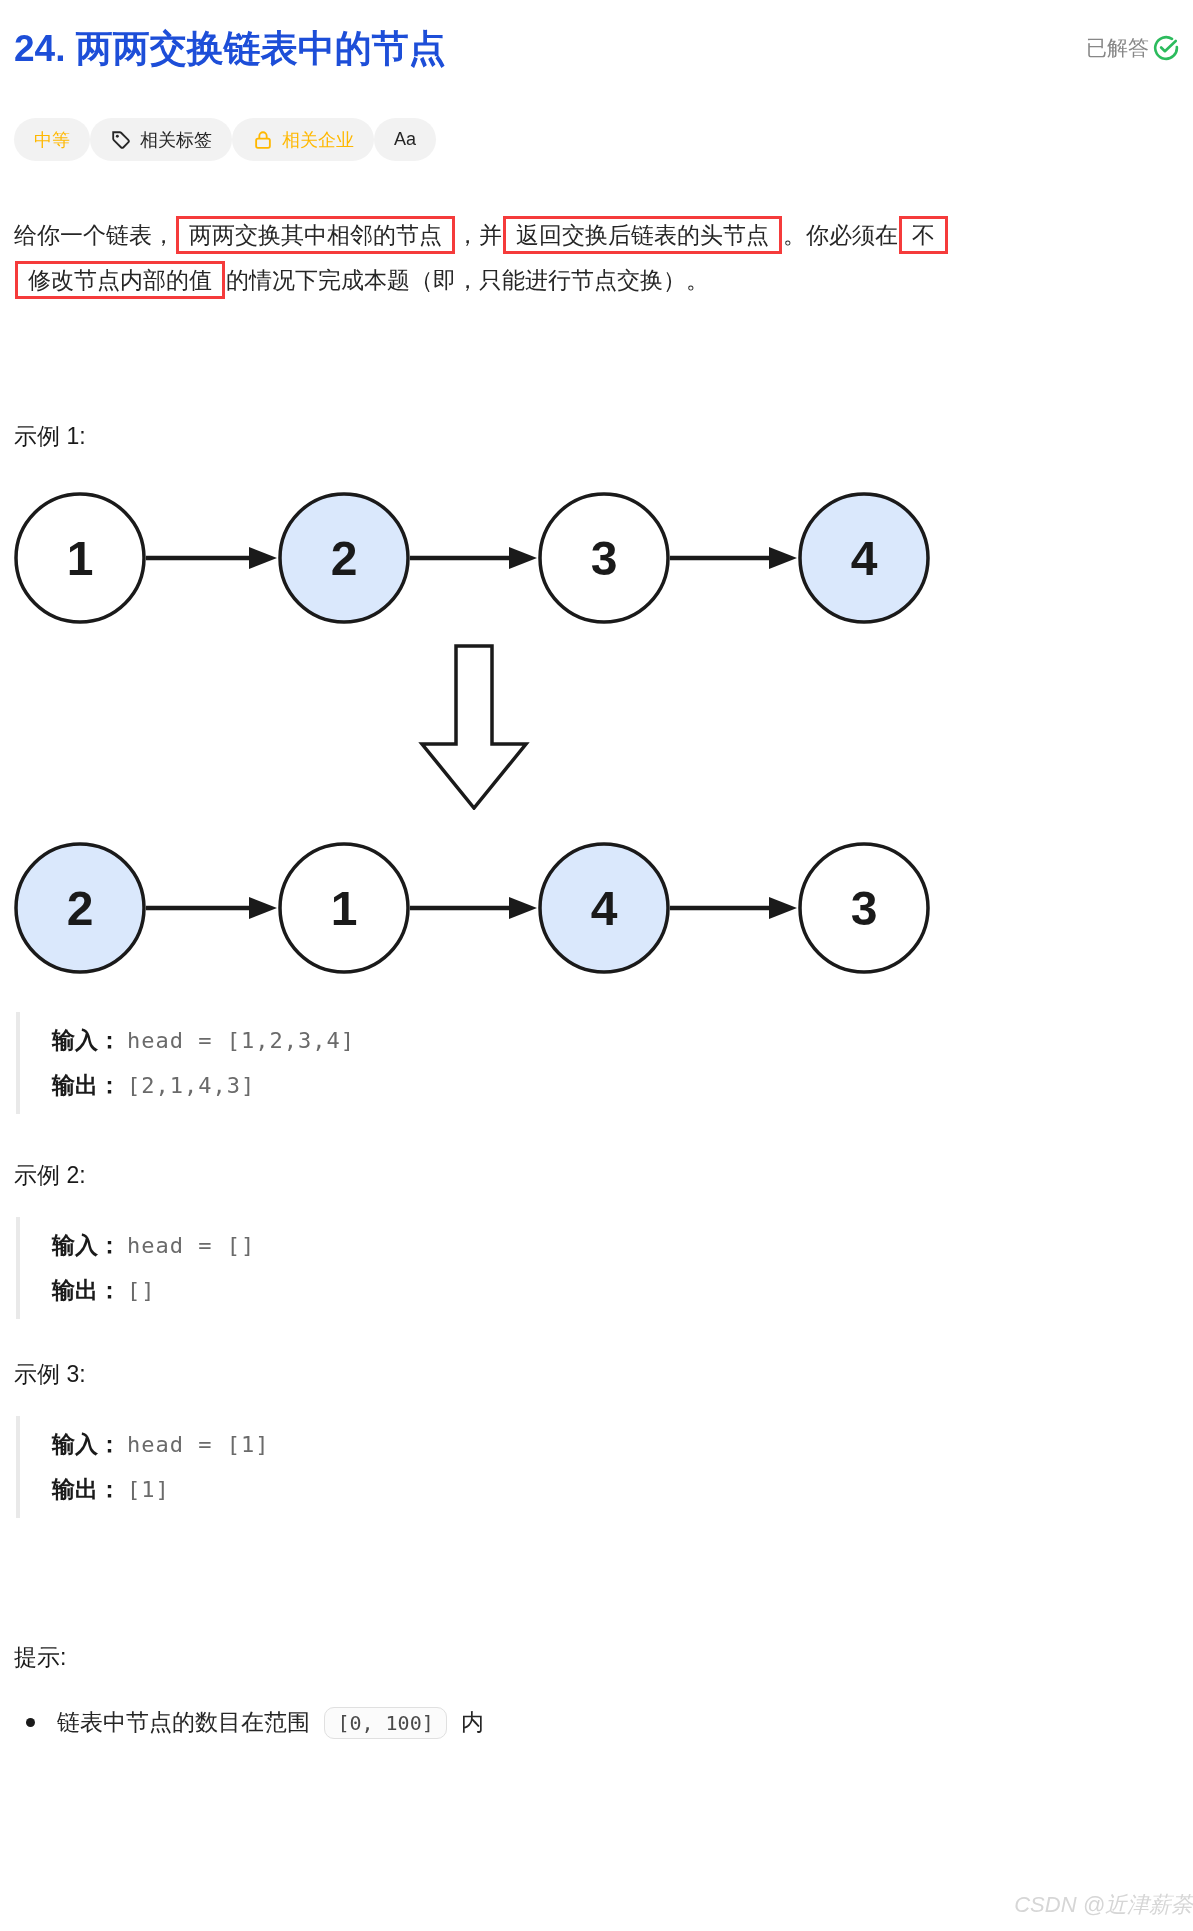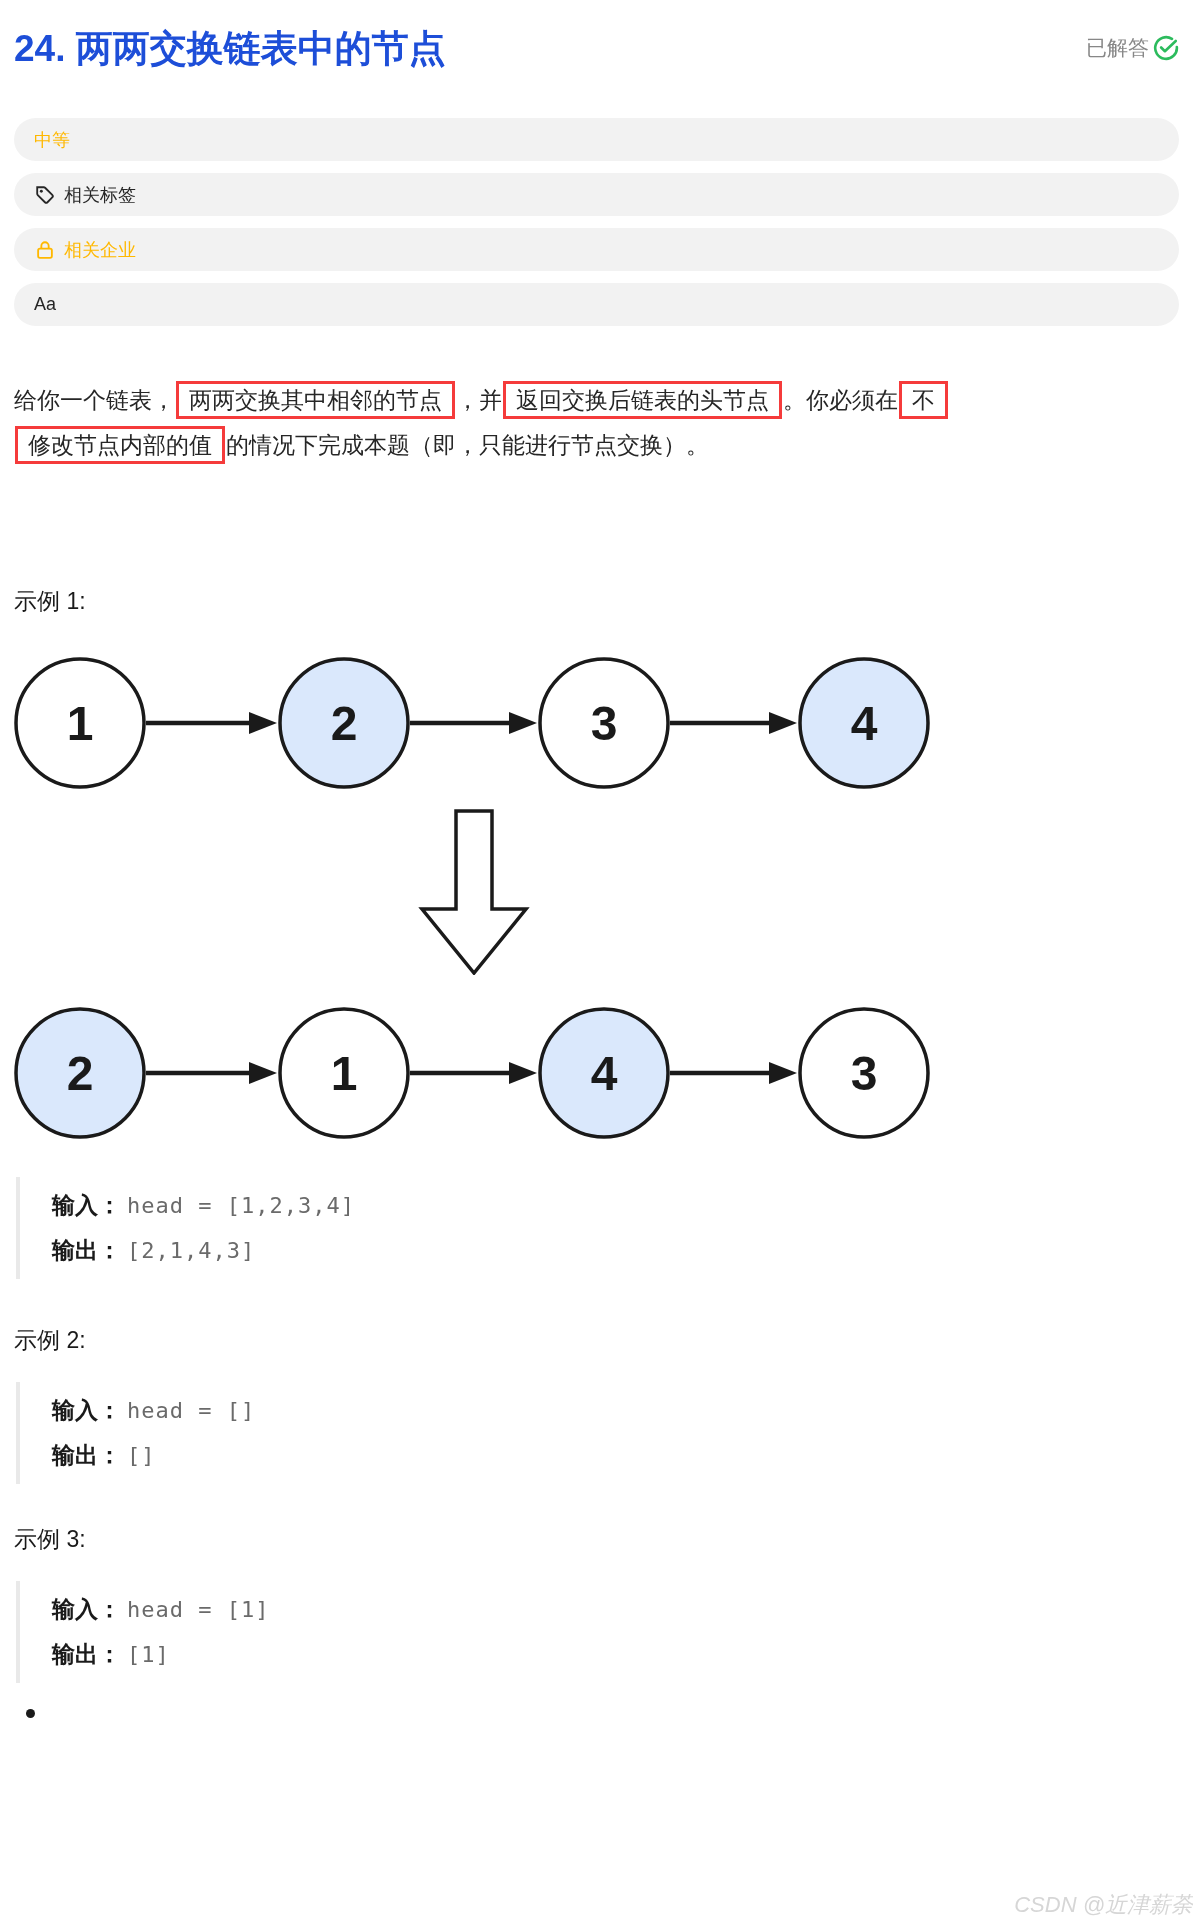--- a/index.html
+++ b/index.html
@@ -10,21 +10,21 @@
   }
   #root { padding:0 14px; }
 
   
   .header-row { display:flex; justify-content:space-between; align-items:flex-start; margin-top:24px; }
   .page-title { font-size:37px; font-weight:700; color:#1d4ed8; line-height:50px; }
   .solved-badge { display:flex; align-items:center; gap:4px; margin-top:10px; }
   .solved-text { font-size:21px; color:#878787; }
 
   
-  .tags-row { display:flex; gap:12px; margin-top:44px;flex-direction:column; }
+  .tags-row { display:flex; gap:0; margin-top:44px; }
   .pill {
     display:inline-flex; align-items:center; gap:8px;
     background:#f2f2f2; border:none; border-radius:22px;
     height:43px; padding:0 20px; font-size:18px; color:#262626; cursor:pointer;
     font-family:"Liberation Sans","DejaVu Sans",sans-serif;
   }
   .pill.yellow-text { color:#ffb800; }
 
   
   .description { margin-top:52px; font-size:23px; line-height:45px; color:#262626; }
@@ -179,22 +179,24 @@
     <div class="io-line">
       <span class="io-label">输入：</span>
       <span class="io-value">head = [1]</span>
     </div>
     <div class="io-line">
       <span class="io-label">输出：</span>
       <span class="io-value">[1]</span>
     </div>
   </div>
 
+  <h3 class="section-heading h-hints">提示:</h3>
 
   <ul class="hints-list">
     <li class="hint-item">
       <span class="bullet-dot"></span>
+      <span><span>链表中节点的数目在范围 </span><span class="code-chip">[0, 100]</span><span> 内</span></span>
     </li>
   </ul>
 
 </div>
 
 <div class="watermark">CSDN @近津薪荼</div>
 
 </body></html>

